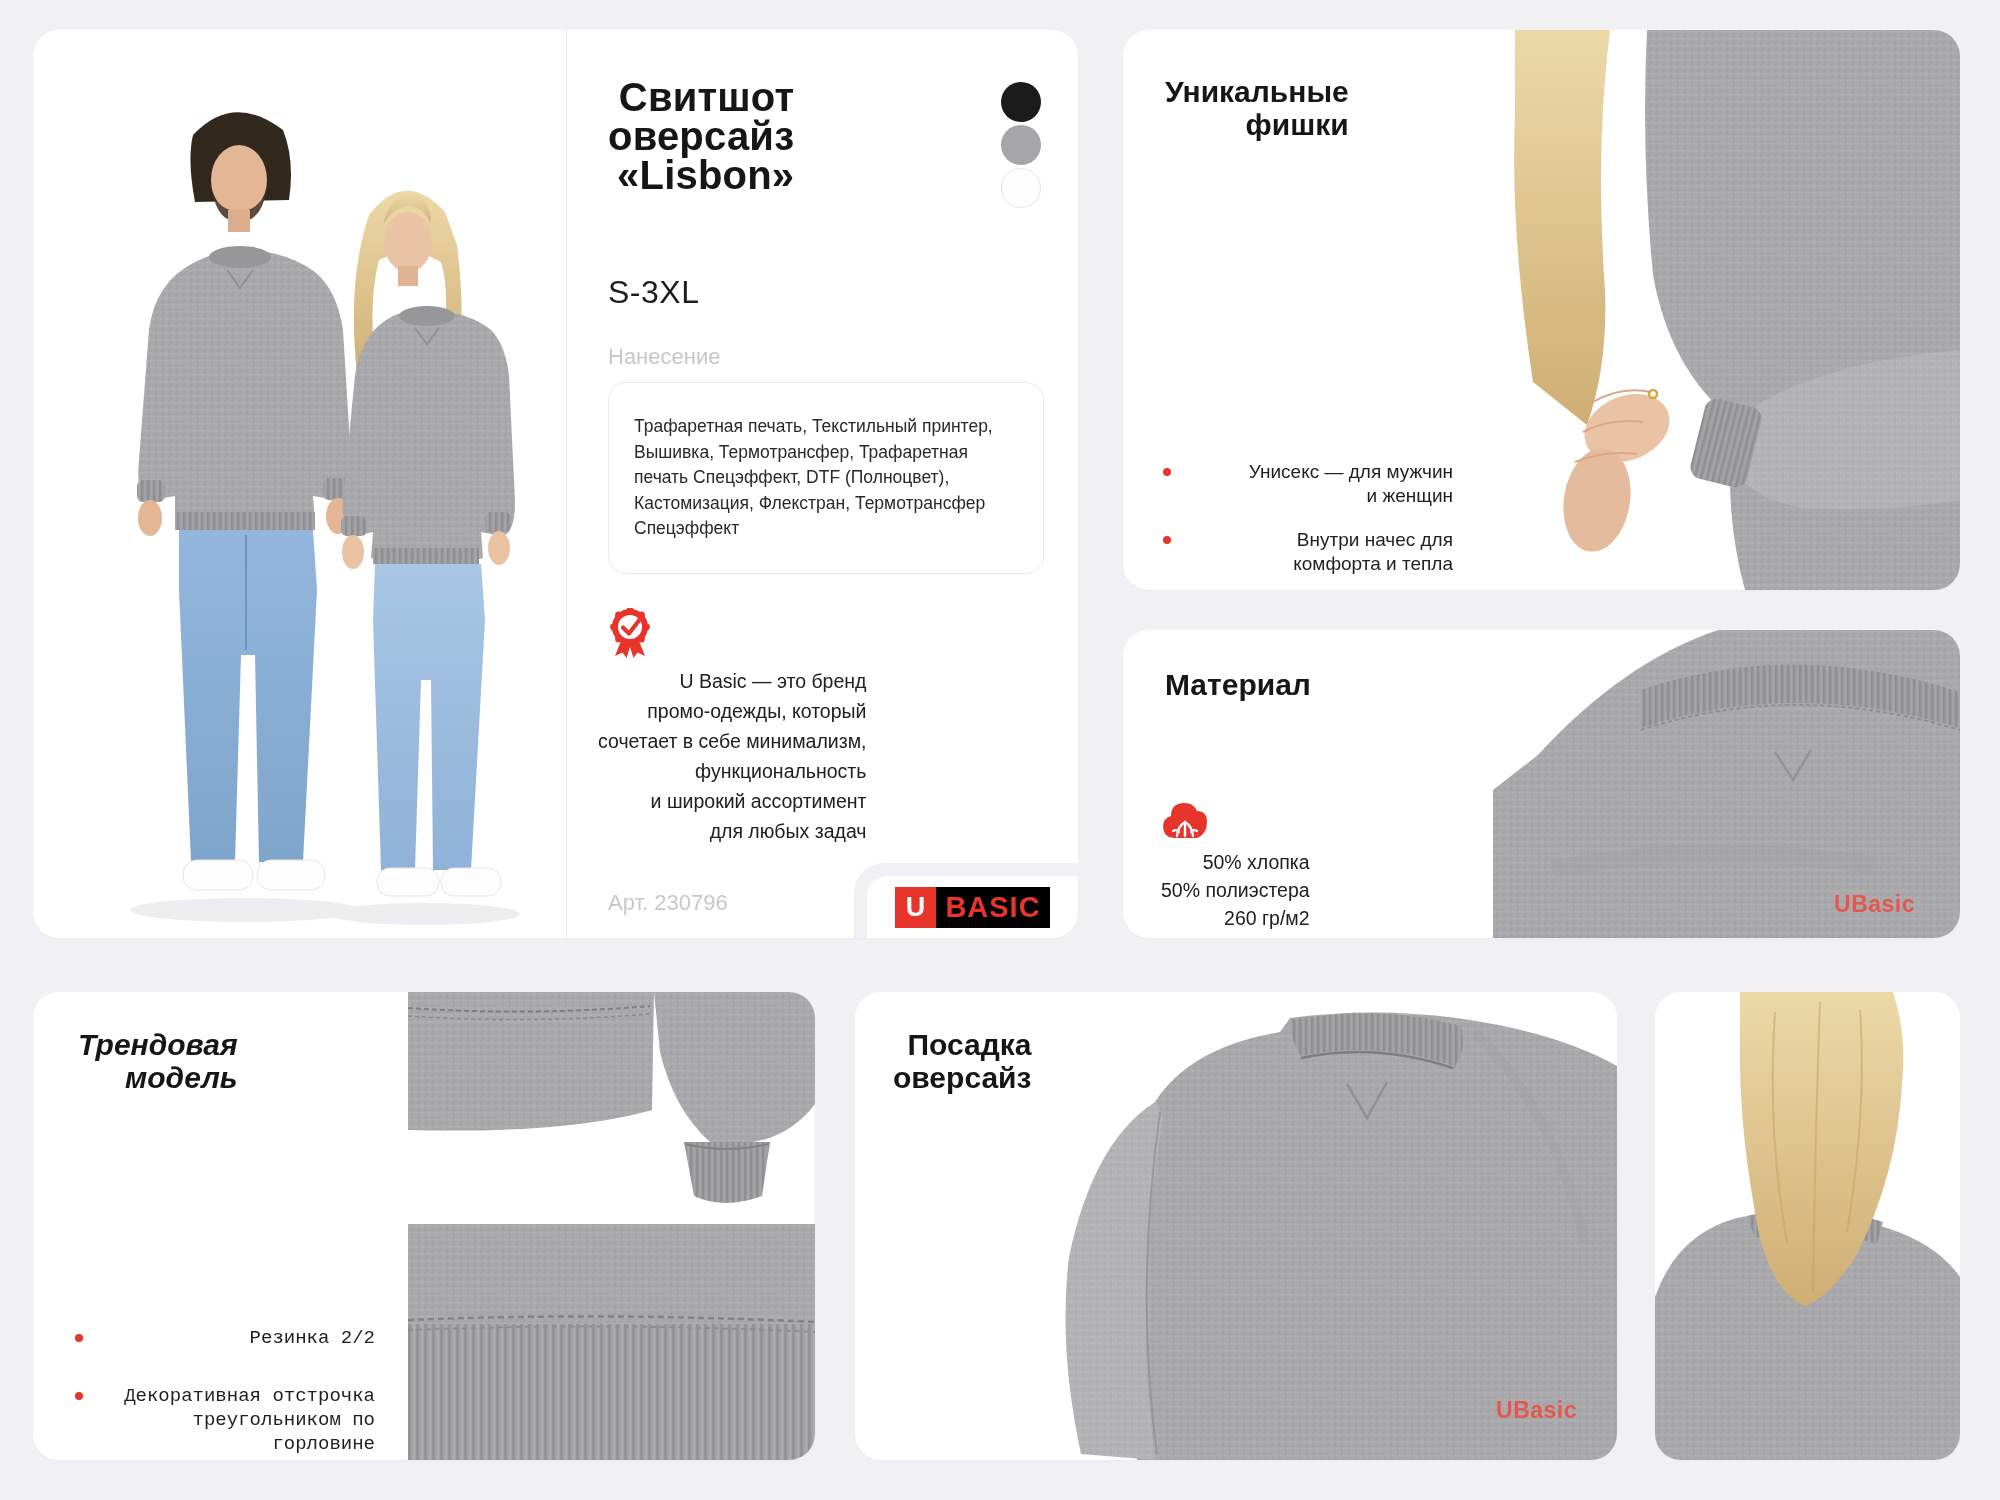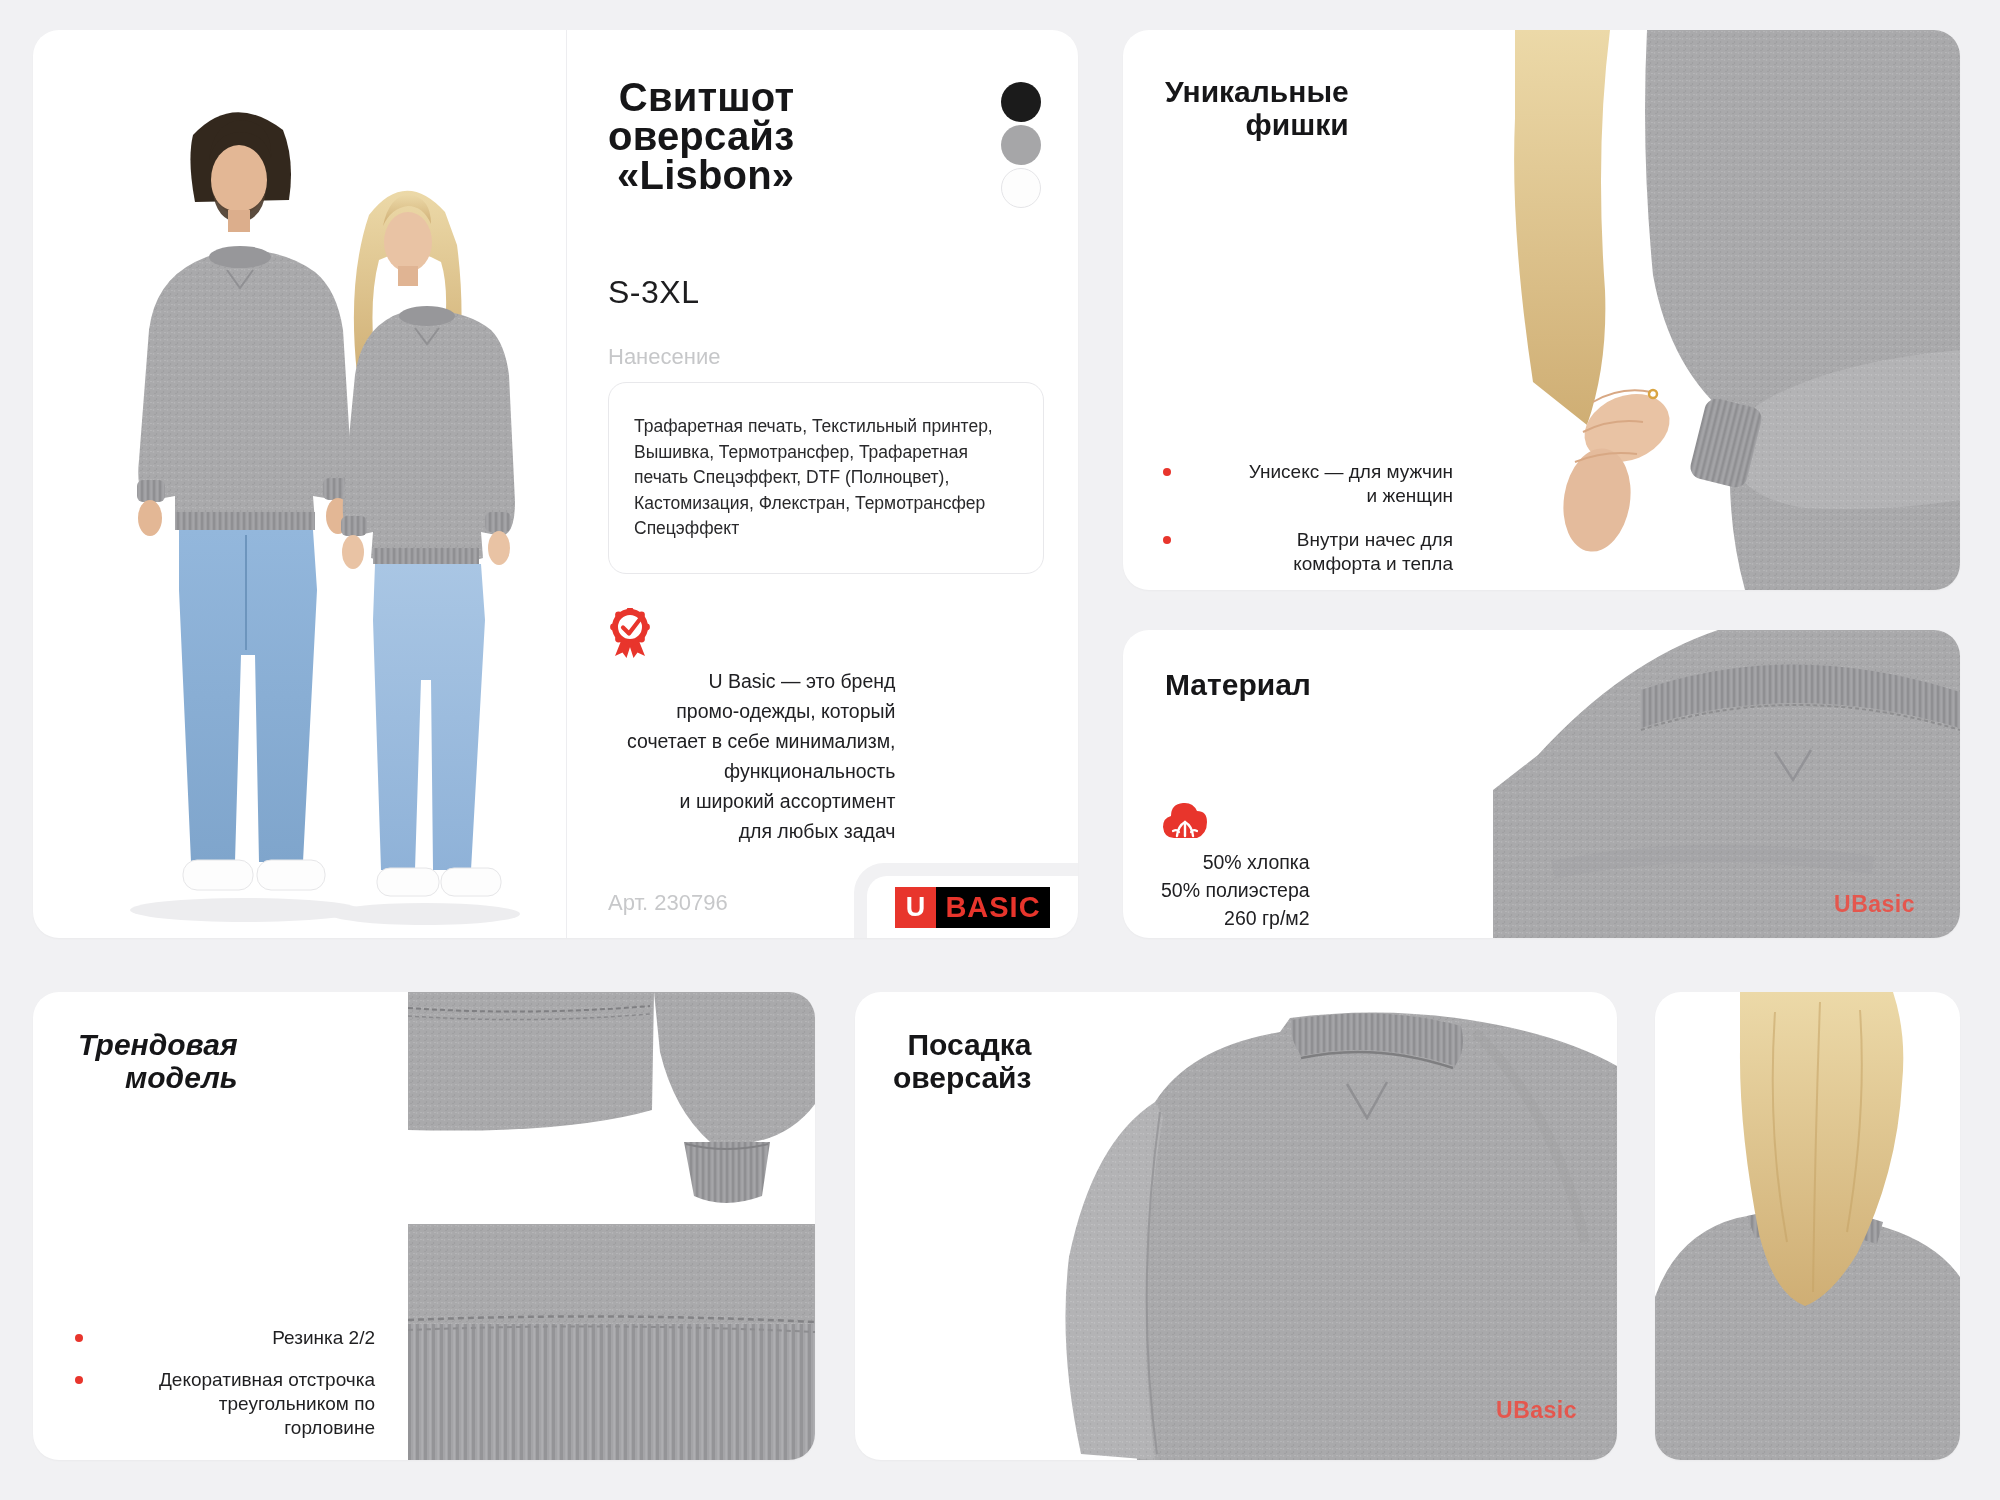--- a/index.html
+++ b/index.html
@@ -15,21 +15,21 @@
   .model-photo{position:absolute;left:0;top:0;width:533px;height:908px;border-right:1px solid #ededf0;}
   .m-title{left:575px;top:48px;font-size:40px;line-height:39px;letter-spacing:.2px;}
   .swatches{left:968px;top:52px;display:flex;flex-direction:column;gap:3px;}
   .swatch{width:40px;height:40px;border-radius:50%;}
   .swatch-border{border:1px solid #e4e4e7;box-sizing:border-box;}
   .m-sizes{left:575px;top:244px;font-size:32px;letter-spacing:.5px;color:#1d1d1f;}
   .m-print-label{left:575px;top:314px;font-size:22px;color:#c6c7c9;}
   .methods-box{left:575px;top:352px;width:384px;border:1.5px solid #e8e8eb;border-radius:18px;
                padding:31px 25px;font-size:17.5px;line-height:25.5px;color:#29292b;}
   .badge{left:575px;top:578px;width:47px;height:50px;}
-  .m-desc{left:594px;top:636px;font-size:19.5px;line-height:30px;color:#202023;}
+  .m-desc{left:565px;top:636px;font-size:19.5px;line-height:30px;color:#202023;}
   .m-article{left:575px;top:860px;font-size:22px;color:#c7c8ca;}
   .corner-tab{position:absolute;right:0;bottom:0;width:224px;height:75px;background:#f1f1f3;
               border-top-left-radius:30px;display:flex;align-items:flex-end;justify-content:flex-end;}
   .tab-card{width:211px;height:62px;background:#fff;border-radius:20px 0 26px 0;
             display:flex;align-items:center;justify-content:center;}
   .logo{display:flex;}
   .logo-u{width:41px;height:41px;background:#e8352c;color:#fff;font-weight:800;font-size:27px;
           display:flex;align-items:center;justify-content:center;}
   .logo-basic{width:114px;height:41px;background:#000000;color:#e8352c;font-weight:800;font-size:29px;
           letter-spacing:1px;display:flex;align-items:center;justify-content:center;}
@@ -45,21 +45,21 @@
   #card-material{left:1123px;top:630px;width:837px;height:308px;}
   .mat-photo{position:absolute;right:0;top:0;width:467px;height:308px;}
   .mat-title{left:42px;top:38px;font-size:30px;text-align:center;}
   .cotton{left:38px;top:168px;width:48px;height:42px;}
   .mat-lines{left:38px;top:218px;font-size:19.5px;line-height:28px;color:#202023;}
   .watermark{position:absolute;color:#e4574e;font-size:23px;font-weight:700;letter-spacing:.5px;}
   .wm-mat{right:45px;bottom:20px;}
   
   #card-trend{left:33px;top:992px;width:782px;height:468px;}
   .t-title{left:45px;top:36px;font-size:30px;line-height:33px;font-style:italic;}
-  #card-trend .bullets{left:42px;top:334px;width:300px;gap:18px;}
+  #card-trend .bullets{left:42px;top:334px;width:300px;gap:34px;font-family:Liberation Mono, monospace;}
   .t-photo1{position:absolute;left:375px;top:0;width:407px;height:218px;}
   .t-photo2{position:absolute;left:375px;top:232px;width:407px;height:236px;}
   
   #card-fit{left:855px;top:992px;width:762px;height:468px;}
   .fit-photo{position:absolute;left:0;top:0;width:762px;height:468px;}
   .fit-title{left:38px;top:36px;font-size:30px;line-height:33px;}
   .fit-text{left:38px;top:352px;font-size:19.5px;line-height:23.5px;color:#202023;}
   .wm-fit{right:40px;top:405px;}
   
   #card-back{left:1655px;top:992px;width:305px;height:468px;}

